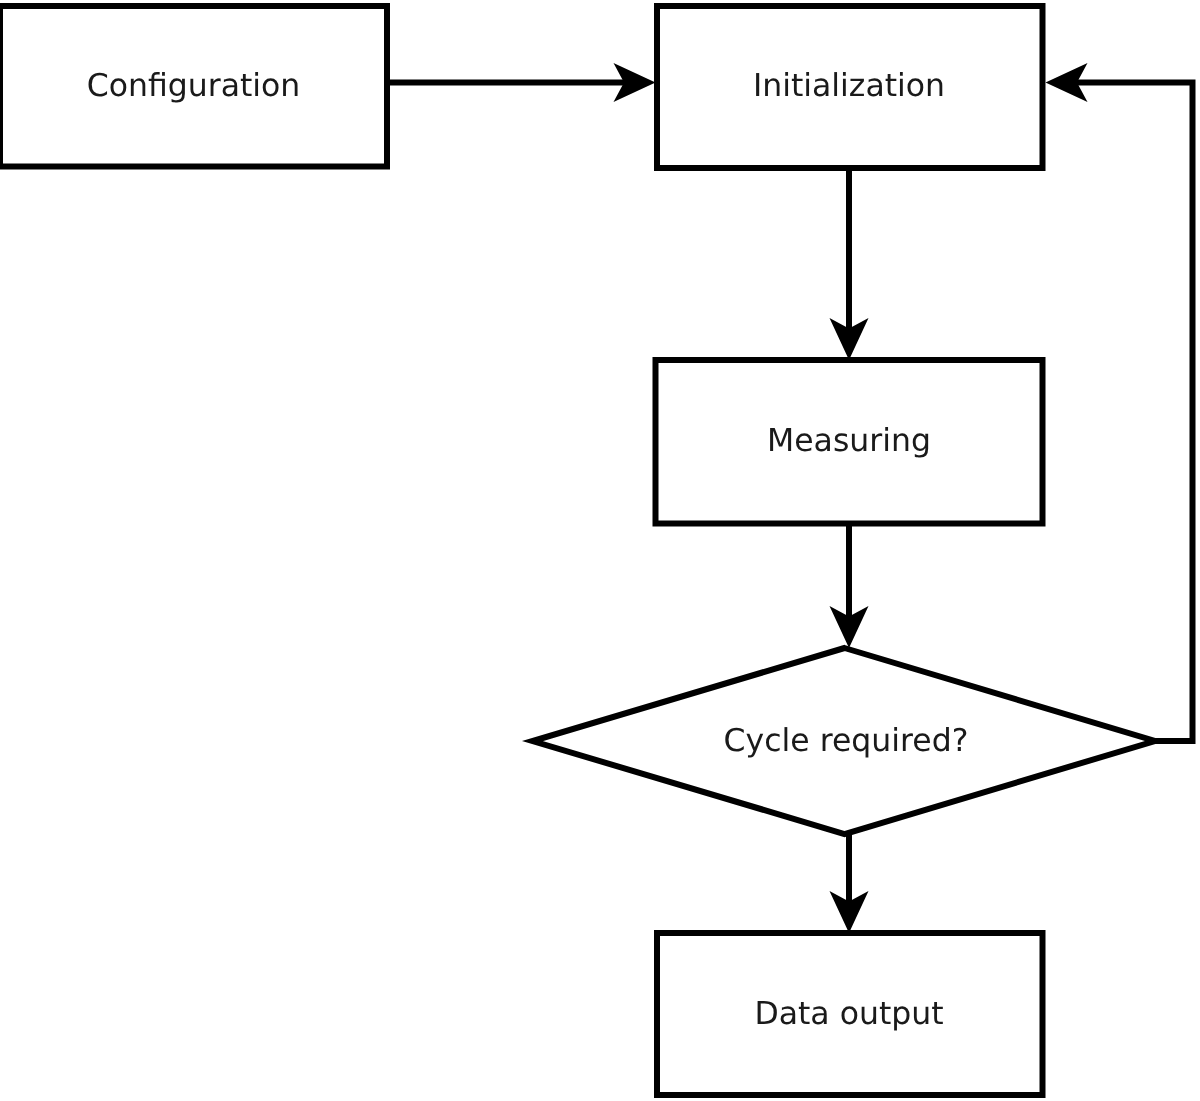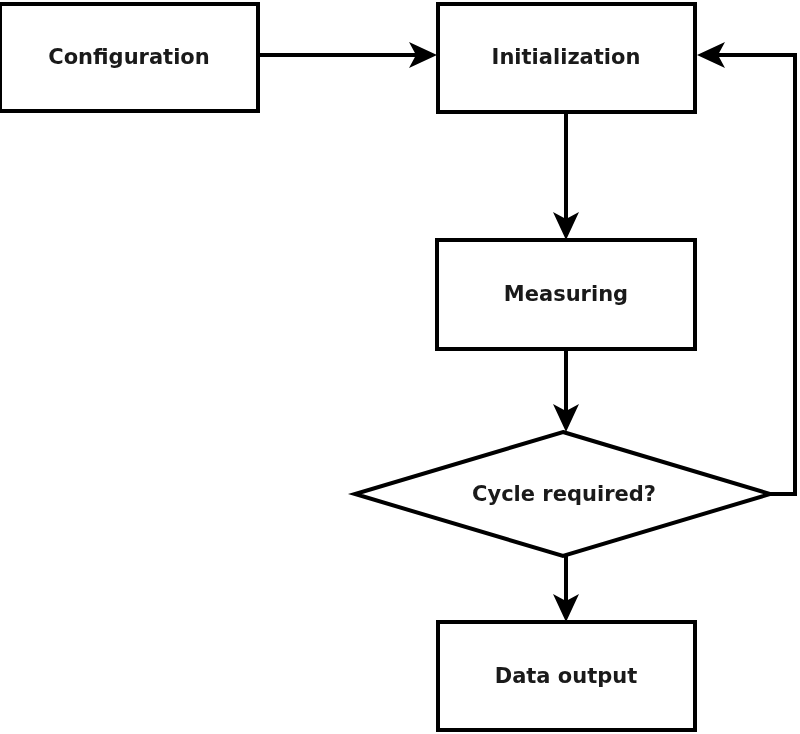--- a/index.html
+++ b/index.html
@@ -12,21 +12,20 @@
     width: 800px;
     height: 734px;
     overflow: hidden;
     font-family: "DejaVu Sans", sans-serif;
   }
   #diagram-root {
     position: relative;
     width: 800px;
     height: 604px;
     background: #ffffff;
-    font-weight: bold;
   }
   #flow-svg {
     display: block;
     width: 800px;
     height: 734px;
   }
   .node-shape {
     fill: #ffffff;
     stroke: #000000;
     stroke-width: 4;

